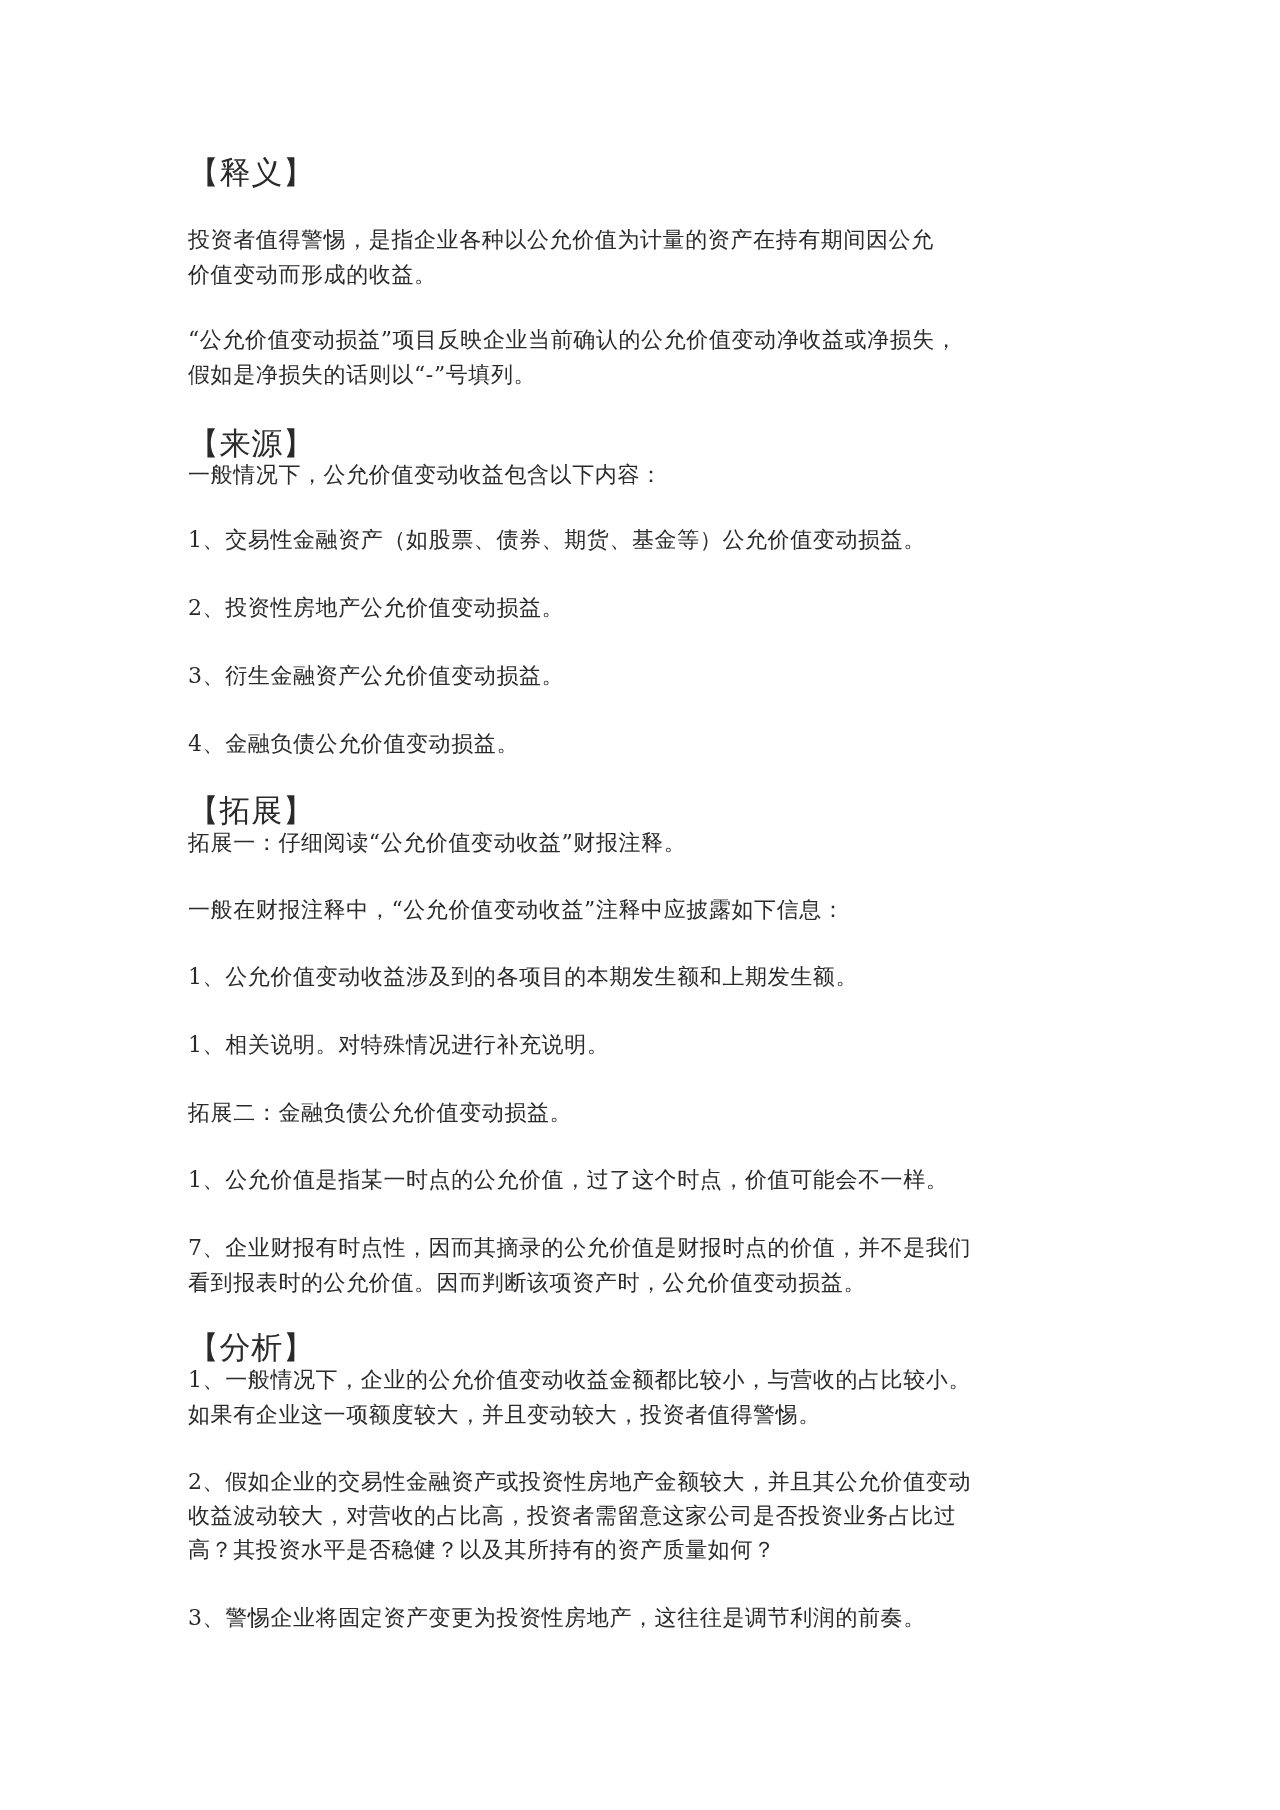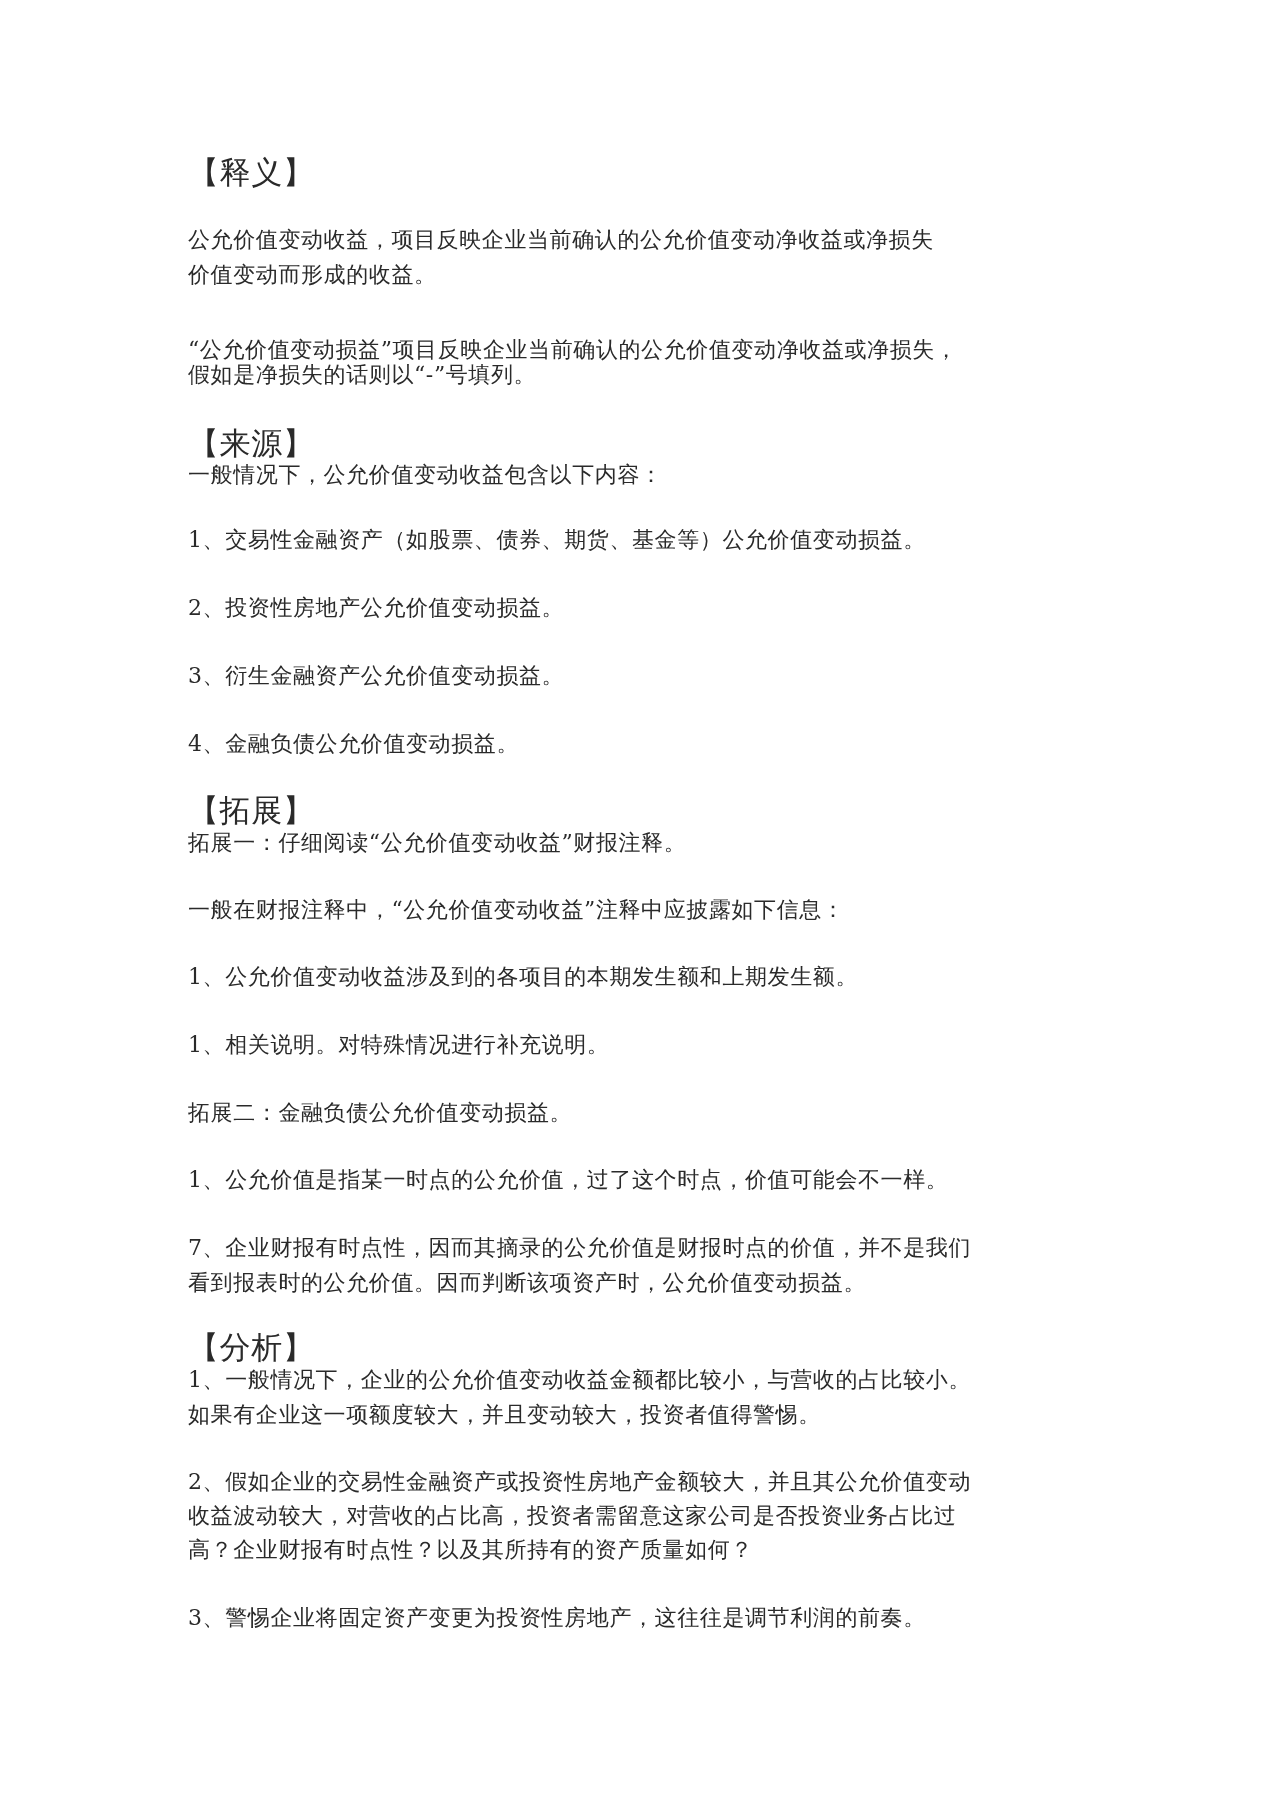--- a/index.html
+++ b/index.html
@@ -8,23 +8,23 @@
   .page { position: absolute; left: 188px; top: 0; width: 920px; }
   .line { position: absolute; left: 0; white-space: nowrap; font-size: 22px; line-height: 34px; letter-spacing: 0.6px; }
   .heading { font-size: 31px; }
 </style>
 </head>
 <body>
 
 <div class="page">
 
   <div class="line heading" style="top:155px">【释义】</div>
-  <div class="line" style="top:223px">公允价值变动收益，项目反映企业当前确认的公允价值变动净收益或净损失</div>
+  <div class="line" style="top:223px">投资者值得警惕，是指企业各种以公允价值为计量的资产在持有期间因公允</div>
   <div class="line" style="top:258px">价值变动而形成的收益。</div>
-  <div class="line" style="top:333px">“公允价值变动损益”项目反映企业当前确认的公允价值变动净收益或净损失，</div>
+  <div class="line" style="top:323px">“公允价值变动损益”项目反映企业当前确认的公允价值变动净收益或净损失，</div>
   <div class="line" style="top:358px">假如是净损失的话则以“-”号填列。</div>
 
   <div class="line heading" style="top:426px">【来源】</div>
   <div class="line" style="top:458px">一般情况下，公允价值变动收益包含以下内容：</div>
   <div class="line" style="top:523px">1、交易性金融资产（如股票、债券、期货、基金等）公允价值变动损益。</div>
   <div class="line" style="top:591px">2、投资性房地产公允价值变动损益。</div>
   <div class="line" style="top:659px">3、衍生金融资产公允价值变动损益。</div>
   <div class="line" style="top:727px">4、金融负债公允价值变动损益。</div>
 
   <div class="line heading" style="top:793px">【拓展】</div>
@@ -35,15 +35,15 @@
   <div class="line" style="top:1096px">拓展二：金融负债公允价值变动损益。</div>
   <div class="line" style="top:1163px">1、公允价值是指某一时点的公允价值，过了这个时点，价值可能会不一样。</div>
   <div class="line" style="top:1231px">7、企业财报有时点性，因而其摘录的公允价值是财报时点的价值，并不是我们</div>
   <div class="line" style="top:1266px">看到报表时的公允价值。因而判断该项资产时，公允价值变动损益。</div>
 
   <div class="line heading" style="top:1330px">【分析】</div>
   <div class="line" style="top:1363px">1、一般情况下，企业的公允价值变动收益金额都比较小，与营收的占比较小。</div>
   <div class="line" style="top:1398px">如果有企业这一项额度较大，并且变动较大，投资者值得警惕。</div>
   <div class="line" style="top:1465px">2、假如企业的交易性金融资产或投资性房地产金额较大，并且其公允价值变动</div>
   <div class="line" style="top:1499px">收益波动较大，对营收的占比高，投资者需留意这家公司是否投资业务占比过</div>
-  <div class="line" style="top:1533px">高？企业财报有时点性？以及其所持有的资产质量如何？</div>
+  <div class="line" style="top:1533px">高？其投资水平是否稳健？以及其所持有的资产质量如何？</div>
   <div class="line" style="top:1601px">3、警惕企业将固定资产变更为投资性房地产，这往往是调节利润的前奏。</div>
 </div>
 
 </body></html>

